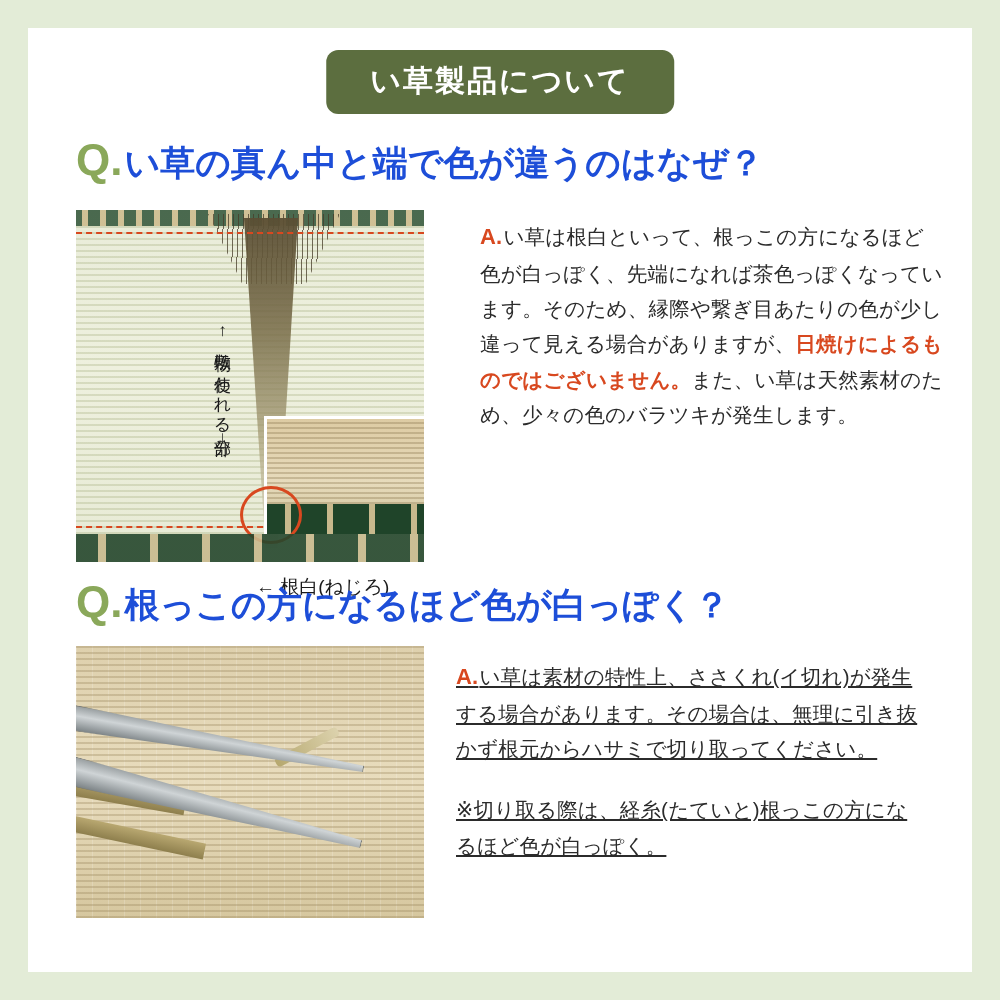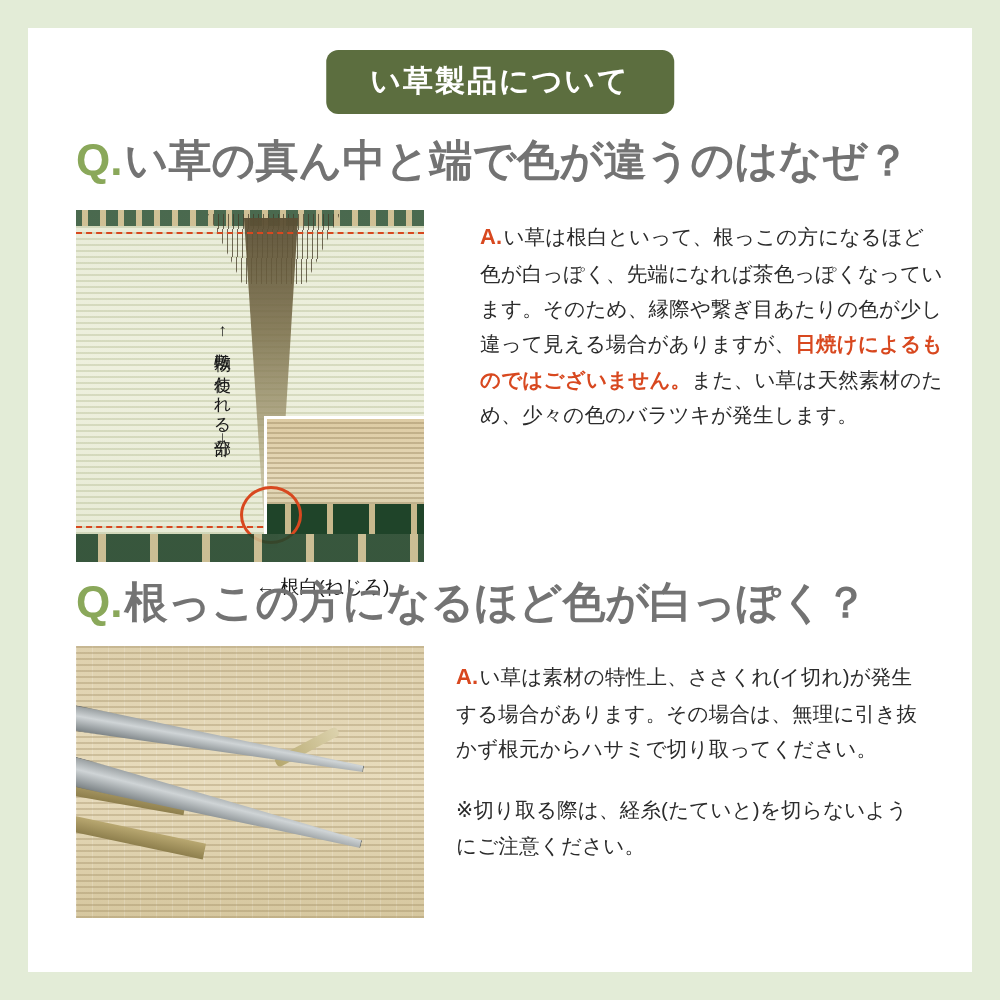--- a/index.html
+++ b/index.html
@@ -48,22 +48,22 @@
     white-space: nowrap;
   }
   .q-mark {
     color: #8aa85a;
     font-size: 44px;
     font-weight: bold;
     line-height: 1;
     margin-right: 2px;
   }
   .q-text {
-    color: #737373;
-    font-size: 43px;
+    color: #1d4ed8;
+    font-size: 35px;
     font-weight: bold;
     line-height: 1;
     letter-spacing: 0px;
   }
   #q1 { left: 48px; top: 110px; }
   #q2 { left: 48px; top: 552px; }
 
   
   .photo1 {
     position: absolute;
@@ -201,21 +201,21 @@
 
   
   .ans {
     position: absolute;
     color: #2b2b2b;
     font-size: 20.5px;
     line-height: 1.72;
     letter-spacing: .2px;
   }
   #ans1 { left: 428px; top: 190px; width: 464px; margin-left: 24px; }
-  #ans2 { left: 428px; top: 630px; width: 464px; }
+  #ans2 { left: 428px; top: 630px; width: 464px; text-decoration: underline; }
   .a-mark {
     color: #d8481f;
     font-weight: bold;
     font-size: 22px;
     margin-right: 1px;
   }
   .hl {
     color: #d8481f;
     font-weight: bold;
   }
@@ -271,16 +271,16 @@
     <div class="blade blade-a"></div>
     <div class="handle handle-a"></div>
     <div class="blade blade-b"></div>
     <div class="handle handle-b"></div>
   </div>
 
   <div class="ans" id="ans2">
     <p>
       <span class="a-mark">A.</span><span>い草は素材の特性上、ささくれ(イ切れ)が発生する場合があります。その場合は、無理に引き抜かず根元からハサミで切り取ってください。</span>
     </p>
-    <p class="gap">※切り取る際は、経糸(たていと)を切らないようにご注意ください。</p>
+    <p class="gap">※切り取る際は、経糸(たていと)根っこの方になるほど色が白っぽく。</p>
   </div>
 
 </div>
 
 </body></html>

